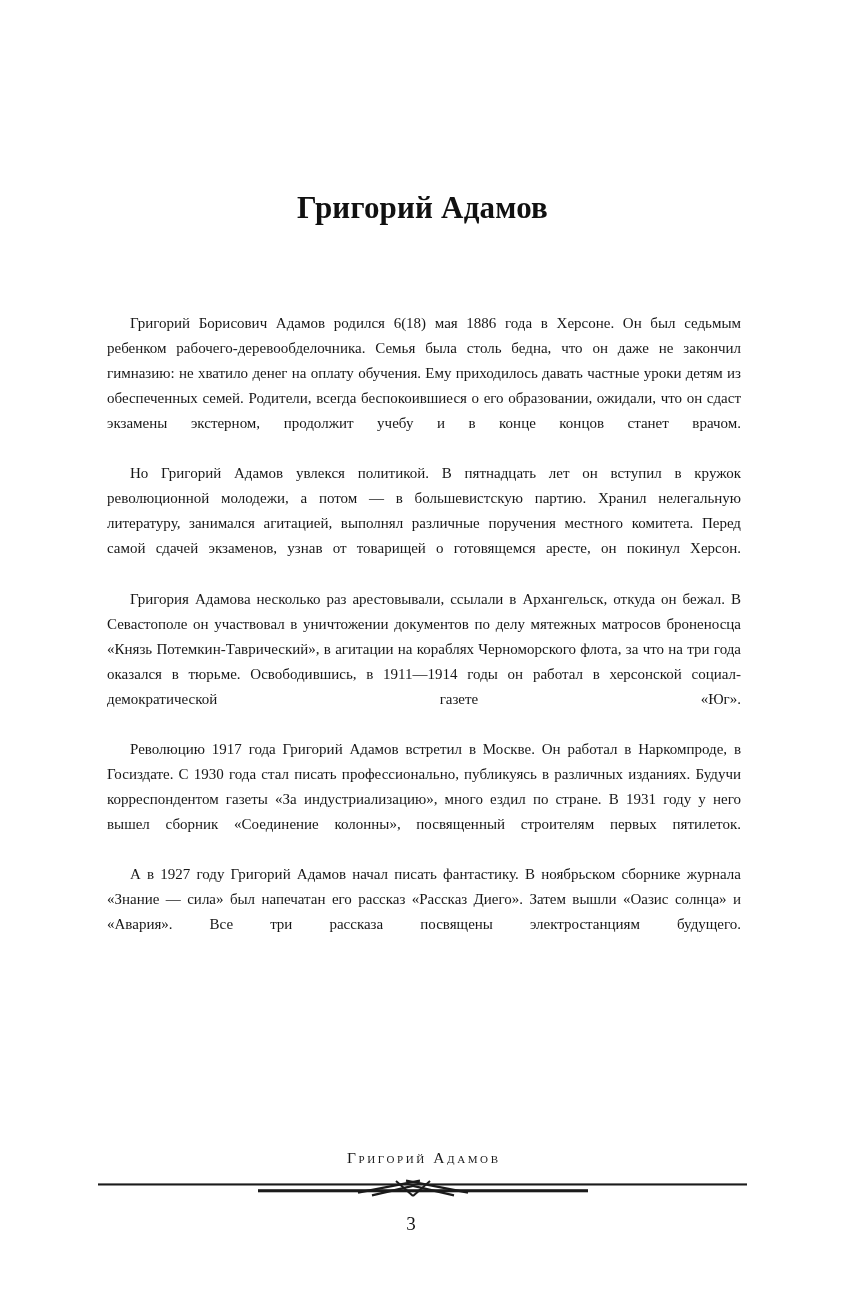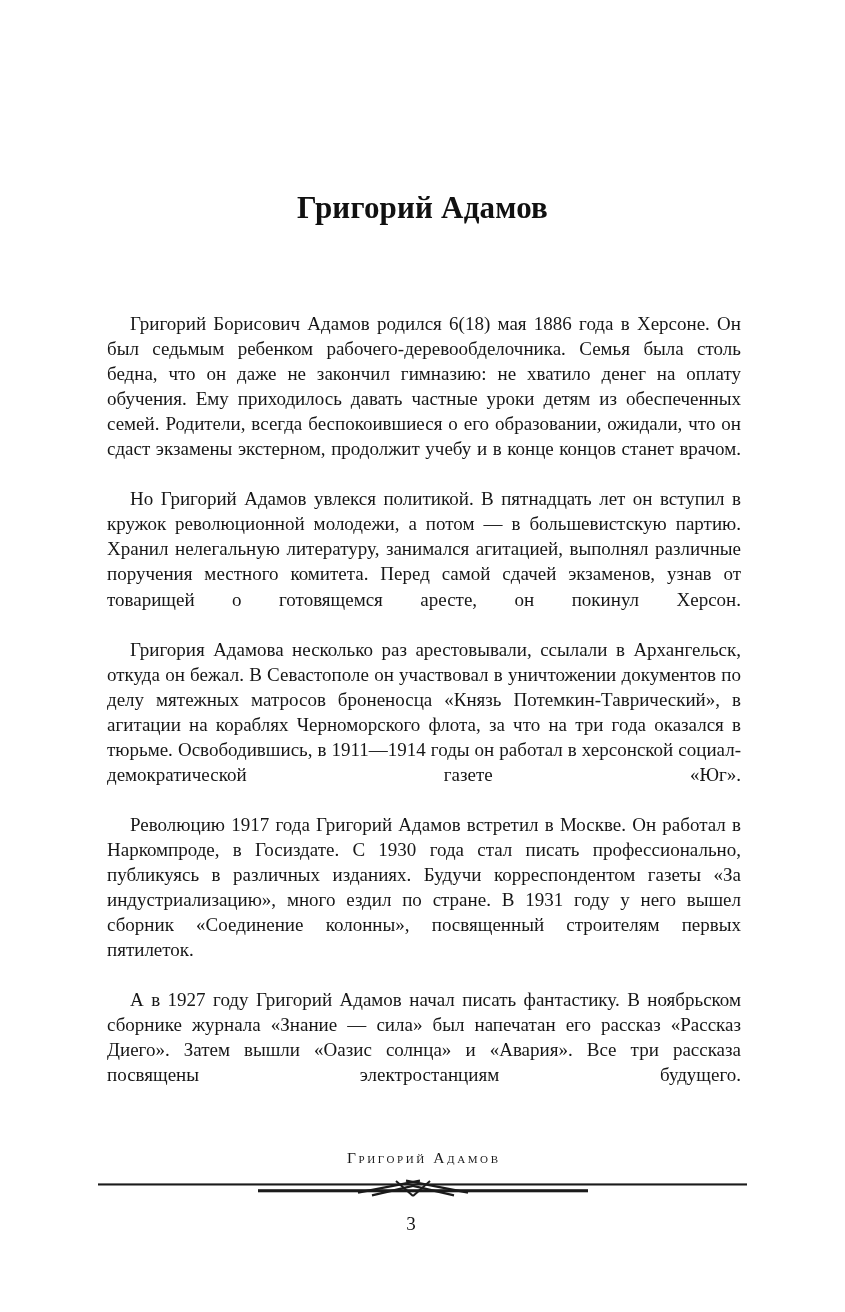--- a/index.html
+++ b/index.html
@@ -36,21 +36,21 @@
     color: #111111;
     line-height: 1.1;
   }
 
   
   .text-block {
     position: absolute;
     left: 107px;
     top: 311px;
     width: 634px;
-    font-size: 19px;
+    font-size: 15px;
     line-height: 25.05px;
     text-align: justify;
     text-justify: inter-word;
     color: #171717;
     hyphens: manual;
   }
   .text-block p {
     margin: 0;
     text-indent: 23px;
     text-align: justify;

